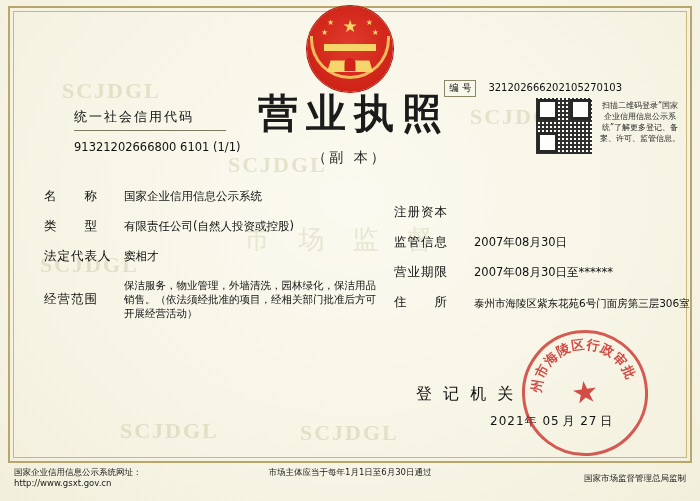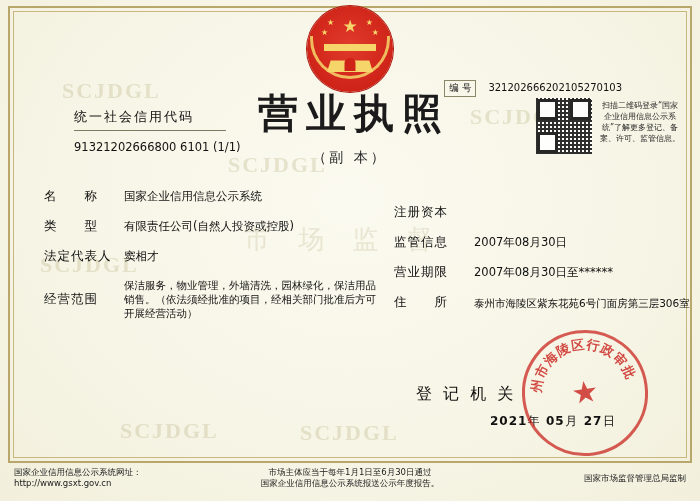--- a/index.html
+++ b/index.html
@@ -291,22 +291,20 @@
     position: absolute;
     left: 490px;
     top: 413px;
     font-size: 12px;
     color: #111;
     letter-spacing: 1px;
   }
   .date-line span.d {
     display: inline-block;
     min-width: 20px;
-    text-align: center;
-    font-weight: bold;
   }
   
   .stamp {
     position: absolute;
     right: 52px;
     top: 330px;
     width: 120px;
     height: 120px;
     border-radius: 50%;
     border: 3px solid rgba(200, 30, 25, 0.72);
@@ -473,18 +471,17 @@
     <div class="star">★</div>
   </div>
 
   <div class="footer">
     <div class="fl">
       <div>国家企业信用信息公示系统网址：</div>
       <div>http://www.gsxt.gov.cn</div>
     </div>
     <div class="fc">
       <div>市场主体应当于每年1月1日至6月30日通过</div>
-      <div>国家企业信用信息公示系统报送公示年度报告。</div>
     </div>
     <div class="fr">国家市场监督管理总局监制</div>
   </div>
 
 </div>
 
 </body></html>

